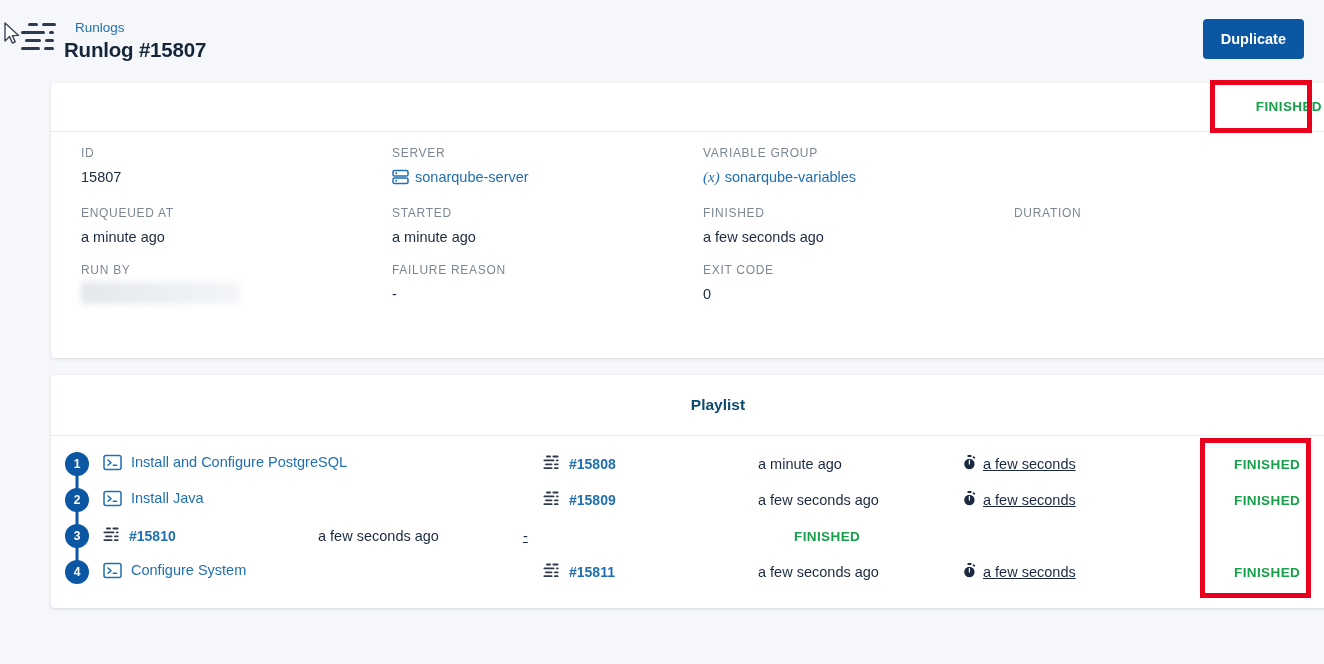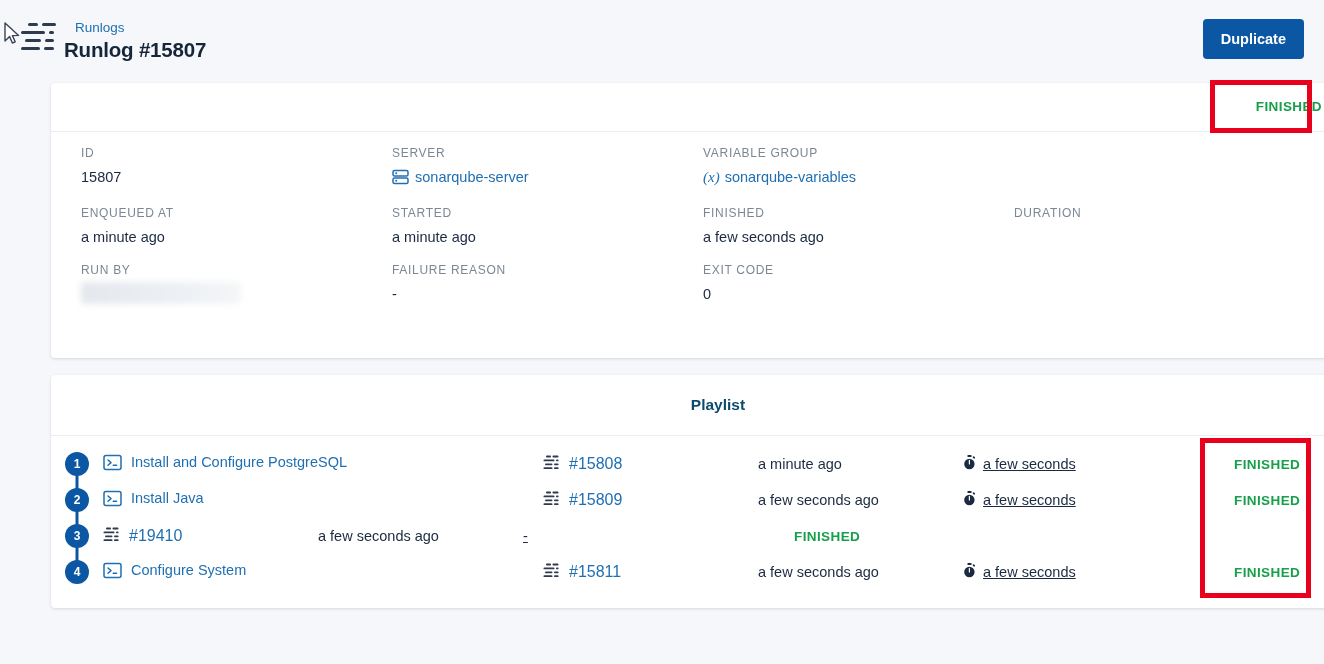--- a/index.html
+++ b/index.html
@@ -84,21 +84,21 @@
     justify-content:center; position:relative; z-index:2;
   }
   .connector {
     position:absolute; left:50%; transform:translateX(-50%);
     top:18px; width:3px; height:36px; background:#0b57a4; z-index:1;
   }
   .c-name { width:440px; display:flex; gap:9px; }
   .term-ic { flex:0 0 auto; }
   .step-link { color:#1f6fb2; font-size:14.5px; text-decoration:none; }
   .c-run { width:215px; display:flex; align-items:center; gap:8px; }
-  .run-link { color:#1f6fb2; font-size:16px; text-decoration:none; }
+  .run-link { color:#1f6fb2; font-size:14px; text-decoration:none;font-weight:bold; }
   .c-when { width:205px; font-size:14.5px; color:#1b2a41; }
   .c-dur { width:250px; font-size:14.5px; color:#1b2a41; display:flex; align-items:center; gap:7px;text-decoration:underline; }
   .c-status { flex:1; text-align:left; padding-left:21px; }
   .c-status span { color:#17a04a; font-size:13.5px; font-weight:bold; letter-spacing:.4px; }
 
   
   .anno {
     position:absolute; border:5px solid #e8001d; pointer-events:none; z-index:50;
   }
   #anno-top { left:1210px; top:80px; width:102px; height:53px; }
@@ -308,21 +308,21 @@
                 <rect x="3" y="0.6" width="5" height="1.8" rx=".9"></rect>
                 <rect x="9.5" y="0.6" width="6" height="1.8" rx=".9"></rect>
                 <rect x="0.5" y="4.5" width="11" height="1.8" rx=".9"></rect>
                 <rect x="13" y="4.5" width="2.6" height="1.8" rx=".9"></rect>
                 <rect x="2" y="8.4" width="7.5" height="1.8" rx=".9"></rect>
                 <rect x="11" y="8.4" width="4.6" height="1.8" rx=".9"></rect>
                 <rect x="0.5" y="12.3" width="9" height="1.8" rx=".9"></rect>
                 <rect x="11" y="12.3" width="4.6" height="1.8" rx=".9"></rect>
               </g>
             </svg></span>
-          <a class="run-link" href="#">#19410</a>
+          <a class="run-link" href="#">#15810</a>
         </div>
         <div class="c-when">a few seconds ago</div>
         <div class="c-dur">
           <span>-</span>
         </div>
         <div class="c-status"><span>FINISHED</span></div>
       </div>
       <div class="pl-row">
         <div class="c-step">
           <span class="bullet">4</span>

